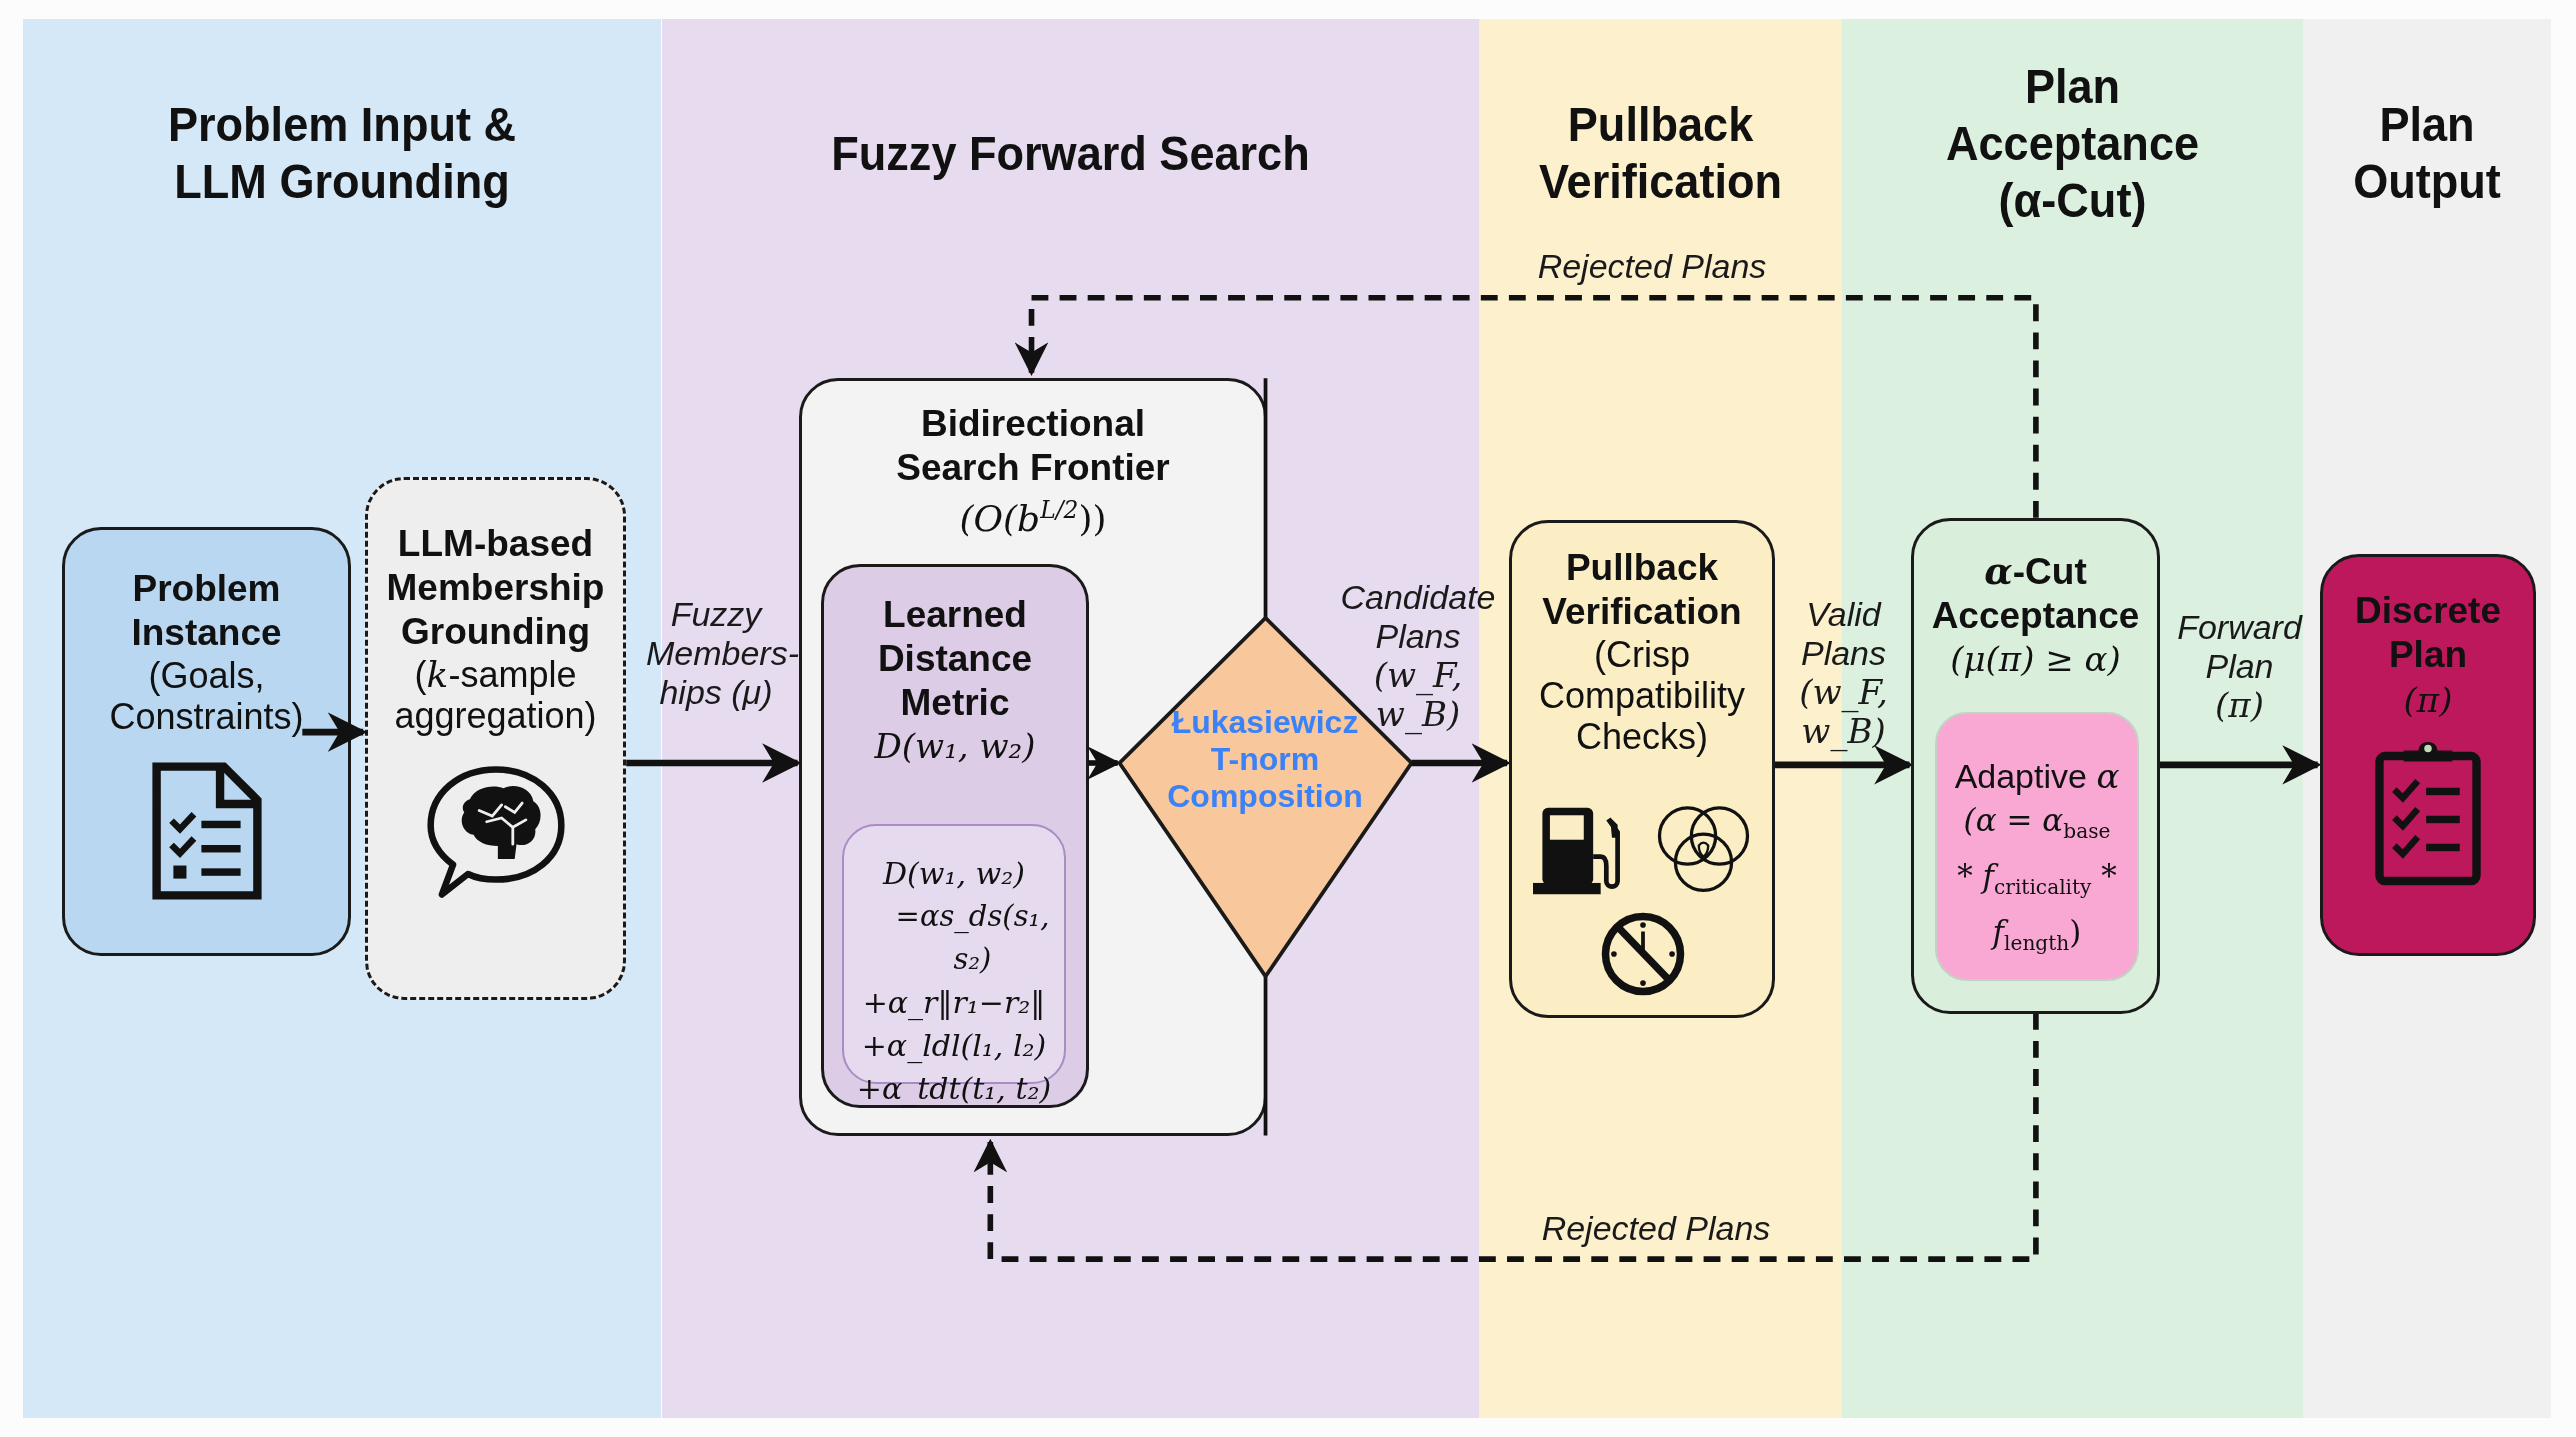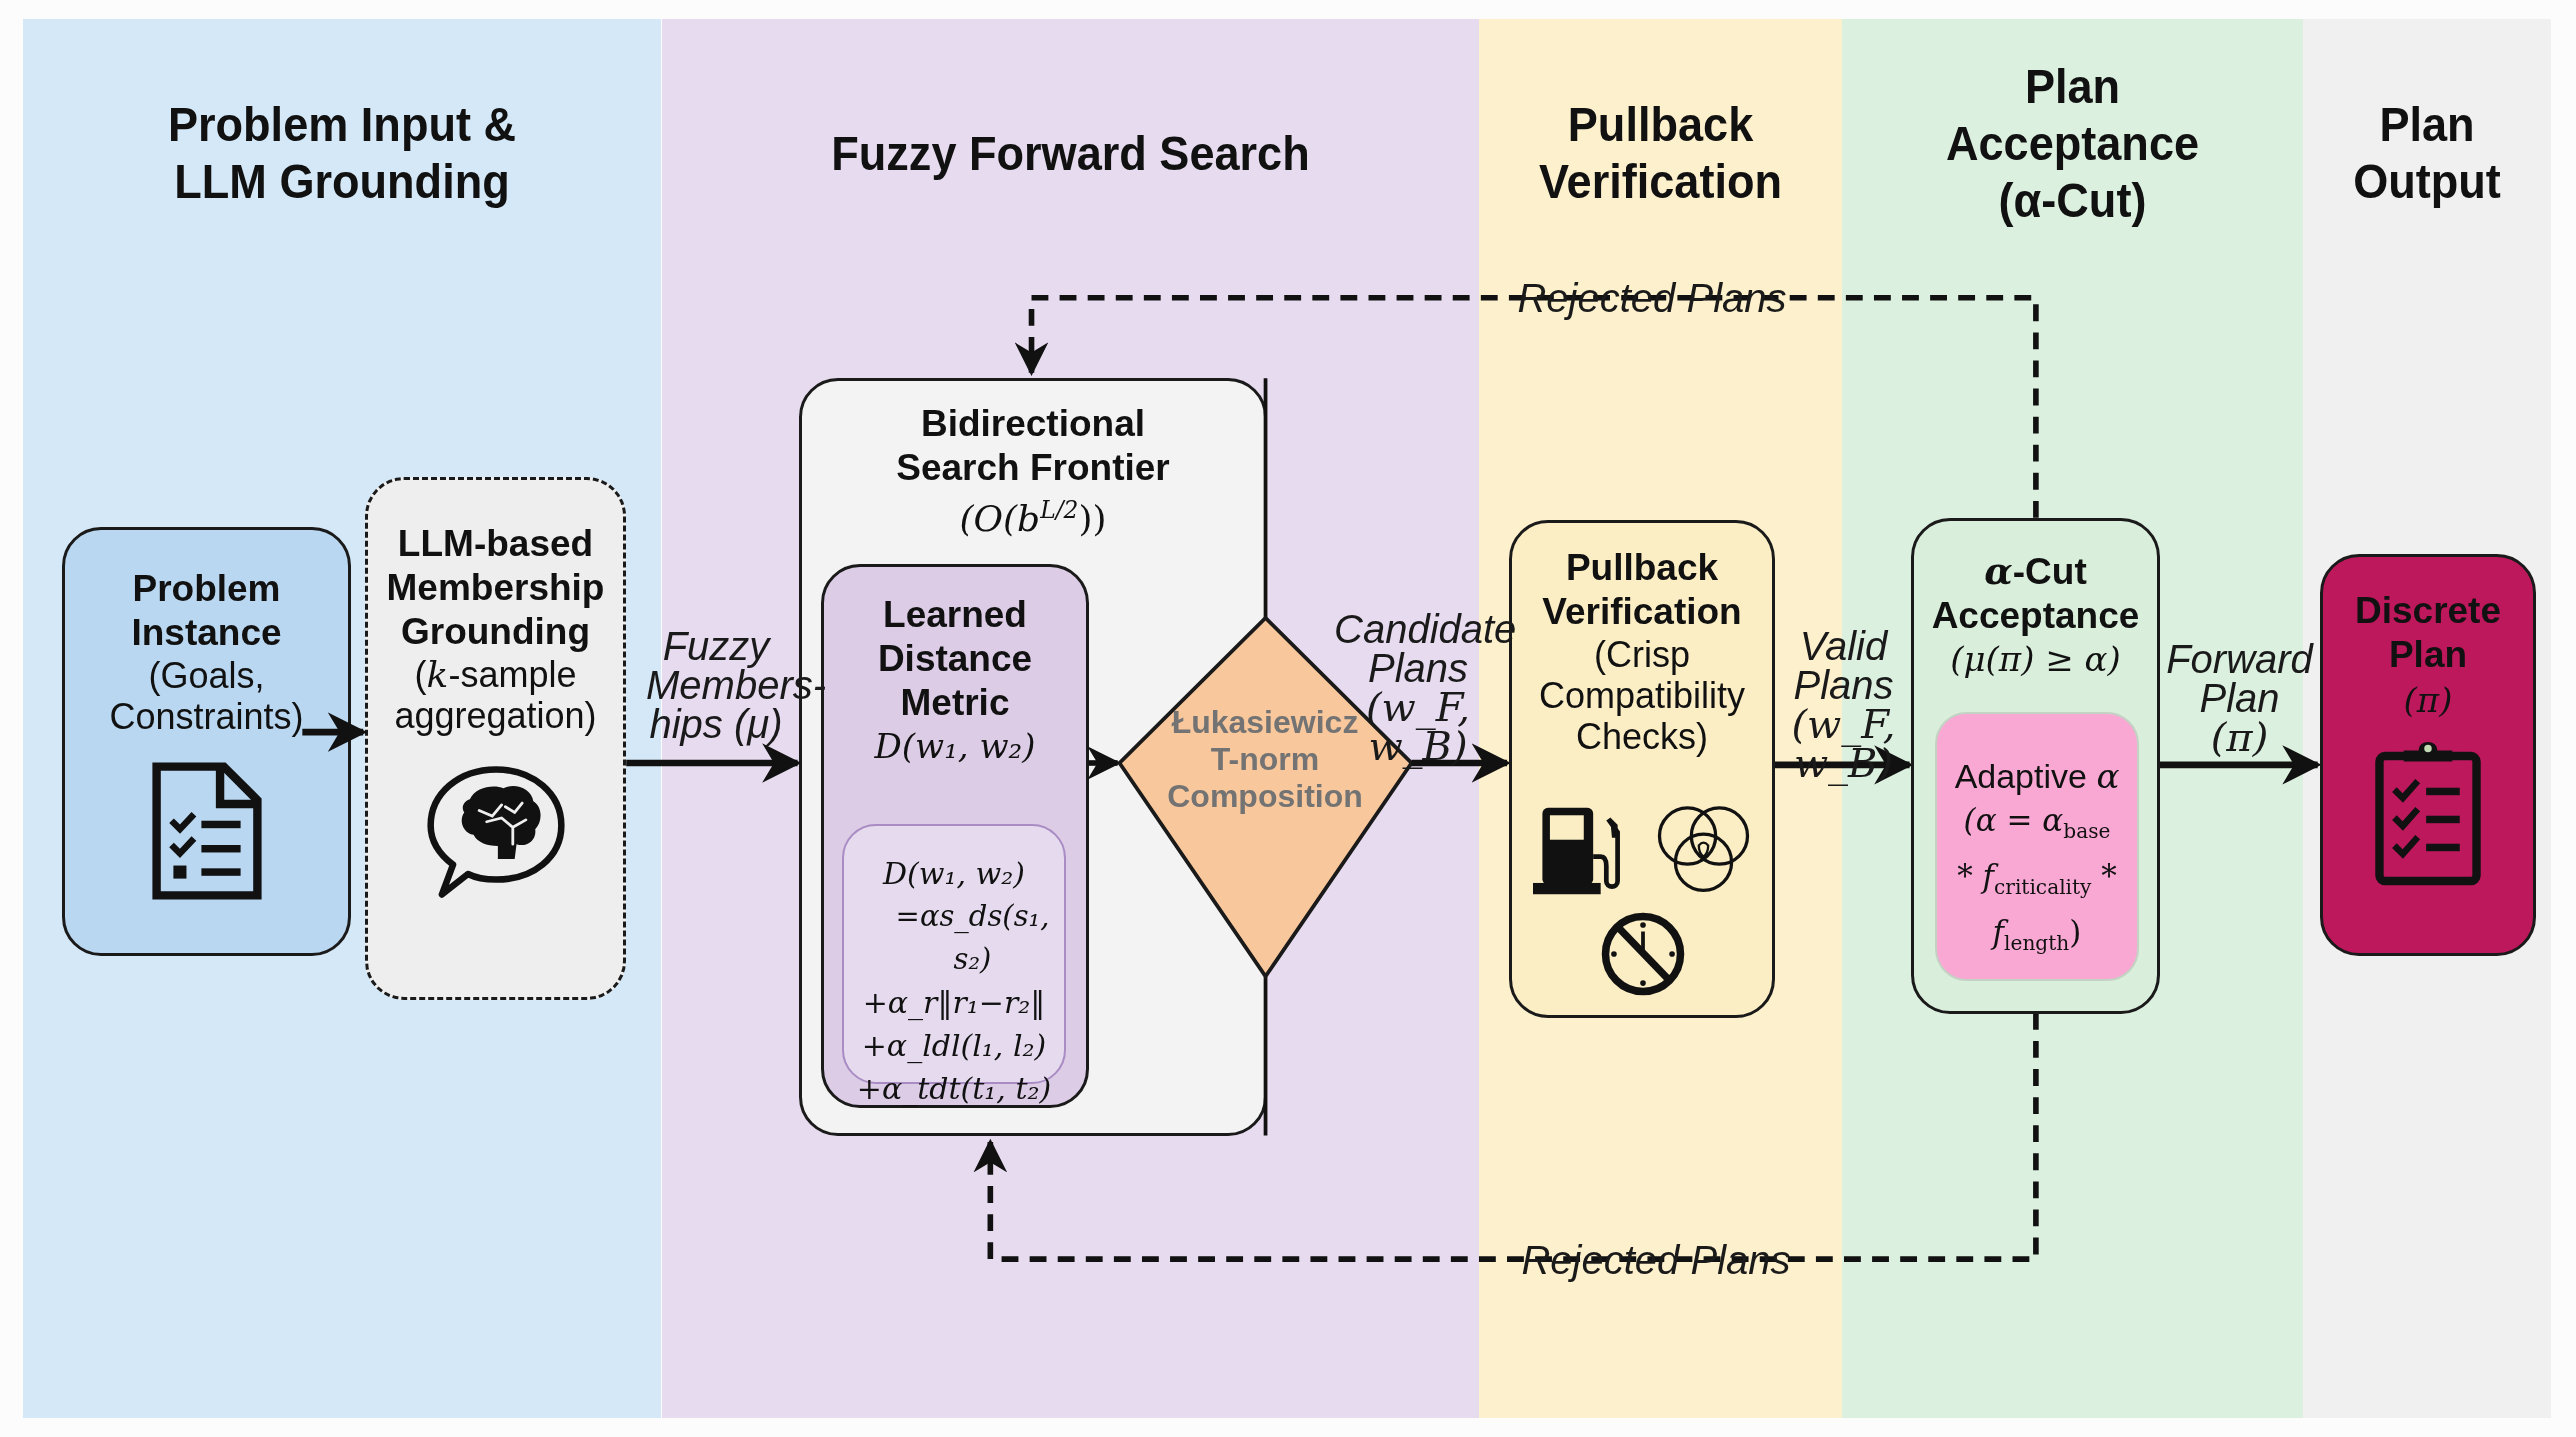--- a/index.html
+++ b/index.html
@@ -10,21 +10,21 @@
   .band-title { position: absolute; left: 0; right: 0; text-align: center;
                 font-weight: bold; color: #111; font-size: 49px; line-height: 57px;
                 transform: scaleX(0.92); }
   .box { position: absolute; box-sizing: border-box; border: 3.7px solid #1a1a1a;
          border-radius: 39px; text-align: center; color: #111; }
   .box .title { font-weight: bold; font-size: 37px; line-height: 44px; }
   .box .sub { font-size: 36px; line-height: 41px; }
   .math { font-family: "DejaVu Serif", "Liberation Serif", serif; font-style: italic; text-align: center; }
   .mathr { font-family: "DejaVu Serif", "Liberation Serif", serif; }
   .label { position: absolute; text-align: center; font-style: italic; color: #1a1a1a;
-           font-size: 40px; line-height: 39px; margin-top: 32px; }
+           font-size: 34px; line-height: 39px; }
   svg.lines { position: absolute; left: 0; top: 0; pointer-events: none; }
   sub, sup { font-size: 0.65em; }
 </style>
 </head>
 <body>
 
 <div id="stage">
 
   <div class="band" style="left:23.4px;width:638px;background:#d5e8f7;">
     <div class="band-title" style="top:77px;">
@@ -129,21 +129,21 @@
 
     <line x1="1895" y1="817" x2="2040" y2="817" stroke="#111" stroke-width="7" marker-end="url(#ah)"></line>
 
     <line x1="2307" y1="817" x2="2476" y2="817" stroke="#111" stroke-width="7" marker-end="url(#ah)"></line>
 
     <path d="M2175 553 V318 H1102 V398" fill="none" stroke="#111" stroke-width="6" stroke-dasharray="18 12" marker-end="url(#ah)"></path>
 
     <path d="M2175 1082 V1345 H1058 V1220" fill="none" stroke="#111" stroke-width="6" stroke-dasharray="18 12" marker-end="url(#ah)"></path>
   </svg>
 
-  <div style="position:absolute;left:1151px;top:704px;width:228px;text-align:center;font-weight:bold;font-size:32px;line-height:37px;color:#737373;">
+  <div style="position:absolute;left:1151px;top:704px;width:228px;text-align:center;font-weight:bold;font-size:32px;line-height:37px;color:#3b82f6;">
     <div>Łukasiewicz</div>
     <div>T-norm</div>
     <div>Composition</div>
   </div>
 
   <div class="box" style="left:1509px;top:520px;width:266px;height:498px;background:#fbeec4;padding-top:22.5px;">
     <div class="title">Pullback</div>
     <div class="title">Verification</div>
     <div class="sub">(Crisp</div>
     <div class="sub">Compatibility</div>

